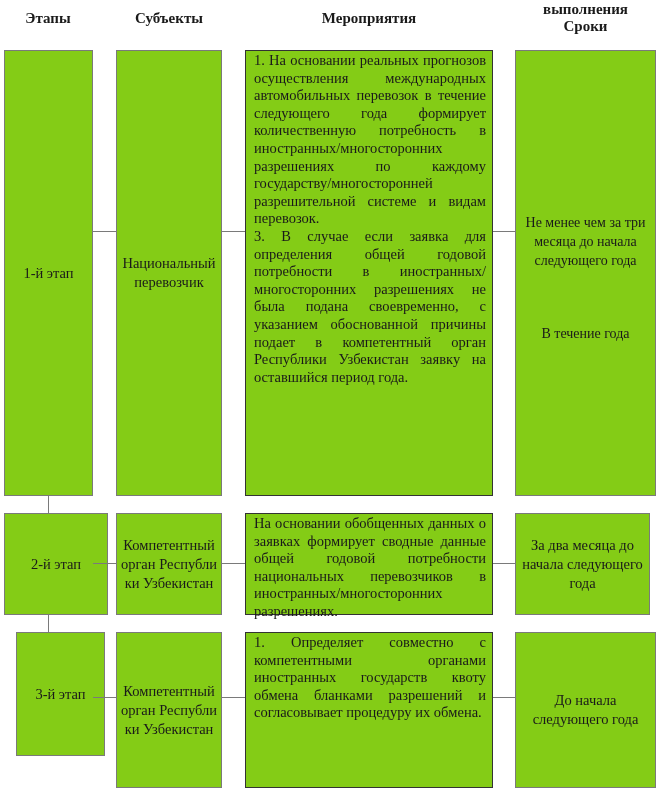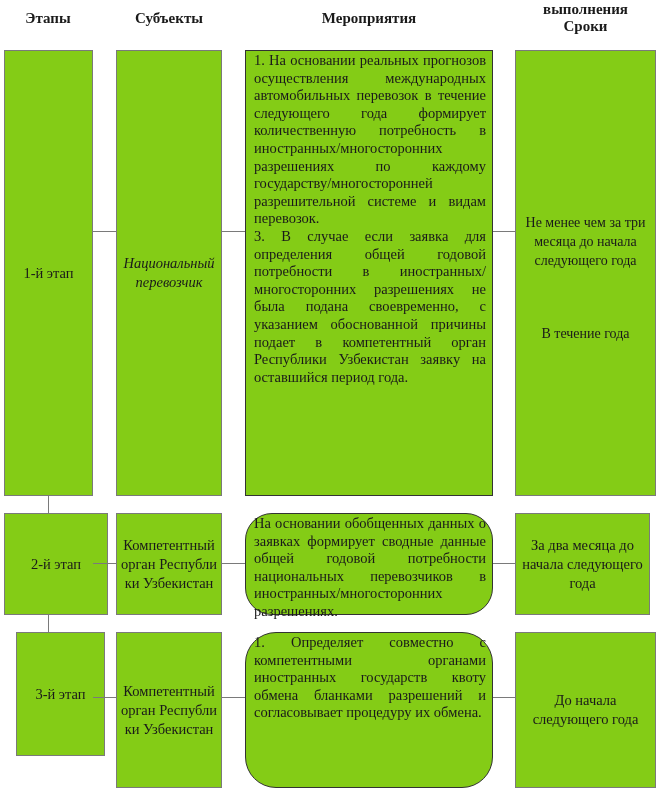--- a/index.html
+++ b/index.html
@@ -25,21 +25,21 @@
 <div class="hdr" style="left:515px;top:1px;width:141px;">
   <div>выполнения</div>
   <div>Сроки</div>
 </div>
 
 <div class="box cbox" style="left:4px;top:50px;width:89px;height:446px;">
   <span>1-й этап</span>
 </div>
 <div class="line h" style="left:93px;top:231px;width:23px;"></div>
 <div class="box cbox" style="left:116px;top:50px;width:106px;height:446px;padding:0 2px;">
-  <span style="word-break:break-all;font-style:italic;">Национальный перевозчик</span>
+  <span style="word-break:break-all;">Национальный перевозчик</span>
 </div>
 <div class="line h" style="left:222px;top:231px;width:23px;"></div>
 <div class="box txt" style="left:245px;top:50px;width:248px;height:446px;">
   <p>1. На основании реальных прогнозов осуществления международных автомобильных перевозок в течение следующего года формирует количественную потребность в иностранных/многосторонних разрешениях по каждому государству/многосторонней разрешительной системе и видам перевозок.</p>
   <p>3. В случае если заявка для определения общей годовой потребности в иностранных/ многосторонних разрешениях не была подана своевременно, с указанием обоснованной причины подает в компетентный орган Республики Узбекистан заявку на оставшийся период года.</p>
 </div>
 <div class="line h" style="left:493px;top:231px;width:22px;"></div>
 <div class="box" style="left:515px;top:50px;width:141px;height:446px;font-size:14px;line-height:19px;text-align:center;">
   <div style="position:absolute;left:4px;right:4px;top:162px;">Не менее чем за три месяца до начала следующего года</div>
   <div style="position:absolute;left:4px;right:4px;top:273px;">В течение года</div>
@@ -48,37 +48,37 @@
 <div class="line v" style="left:48px;top:496px;height:17px;"></div>
 
 <div class="box cbox" style="left:4px;top:513px;width:104px;height:102px;">
   <span>2-й этап</span>
 </div>
 <div class="line h" style="left:93px;top:563px;width:23px;"></div>
 <div class="box cbox" style="left:116px;top:513px;width:106px;height:102px;padding:0 2px;">
   <span style="word-break:break-all;">Компетентный орган Республики Узбекистан</span>
 </div>
 <div class="line h" style="left:222px;top:563px;width:23px;"></div>
-<div class="box txt" style="left:245px;top:513px;width:248px;height:102px;border-radius:27px;">
+<div class="box txt" style="left:245px;top:513px;width:248px;height:102px;">
   <p>На основании обобщенных данных о заявках формирует сводные данные общей годовой потребности национальных перевозчиков в иностранных/многосторонних разрешениях.</p>
 </div>
 <div class="line h" style="left:493px;top:563px;width:22px;"></div>
 <div class="box cbox" style="left:515px;top:513px;width:135px;height:102px;padding:0 4px;">
   <span>За два месяца до начала следующего года</span>
 </div>
 
 <div class="line v" style="left:48px;top:615px;height:17px;"></div>
 
 <div class="box cbox" style="left:16px;top:632px;width:89px;height:124px;">
   <span>3-й этап</span>
 </div>
 <div class="line h" style="left:93px;top:697px;width:23px;"></div>
 <div class="box cbox" style="left:116px;top:632px;width:106px;height:156px;padding:0 2px;">
   <span style="word-break:break-all;">Компетентный орган Республики Узбекистан</span>
 </div>
 <div class="line h" style="left:222px;top:697px;width:23px;"></div>
-<div class="box txt" style="left:245px;top:632px;width:248px;height:156px;border-radius:31px;">
+<div class="box txt" style="left:245px;top:632px;width:248px;height:156px;">
   <p>1. Определяет совместно с компетентными органами иностранных государств квоту обмена бланками разрешений и согласовывает процедуру их обмена.</p>
 </div>
 <div class="line h" style="left:493px;top:697px;width:22px;"></div>
 <div class="box cbox" style="left:515px;top:632px;width:141px;height:156px;padding:0 16px;">
   <span>До начала следующего года</span>
 </div>
 
 </body></html>

